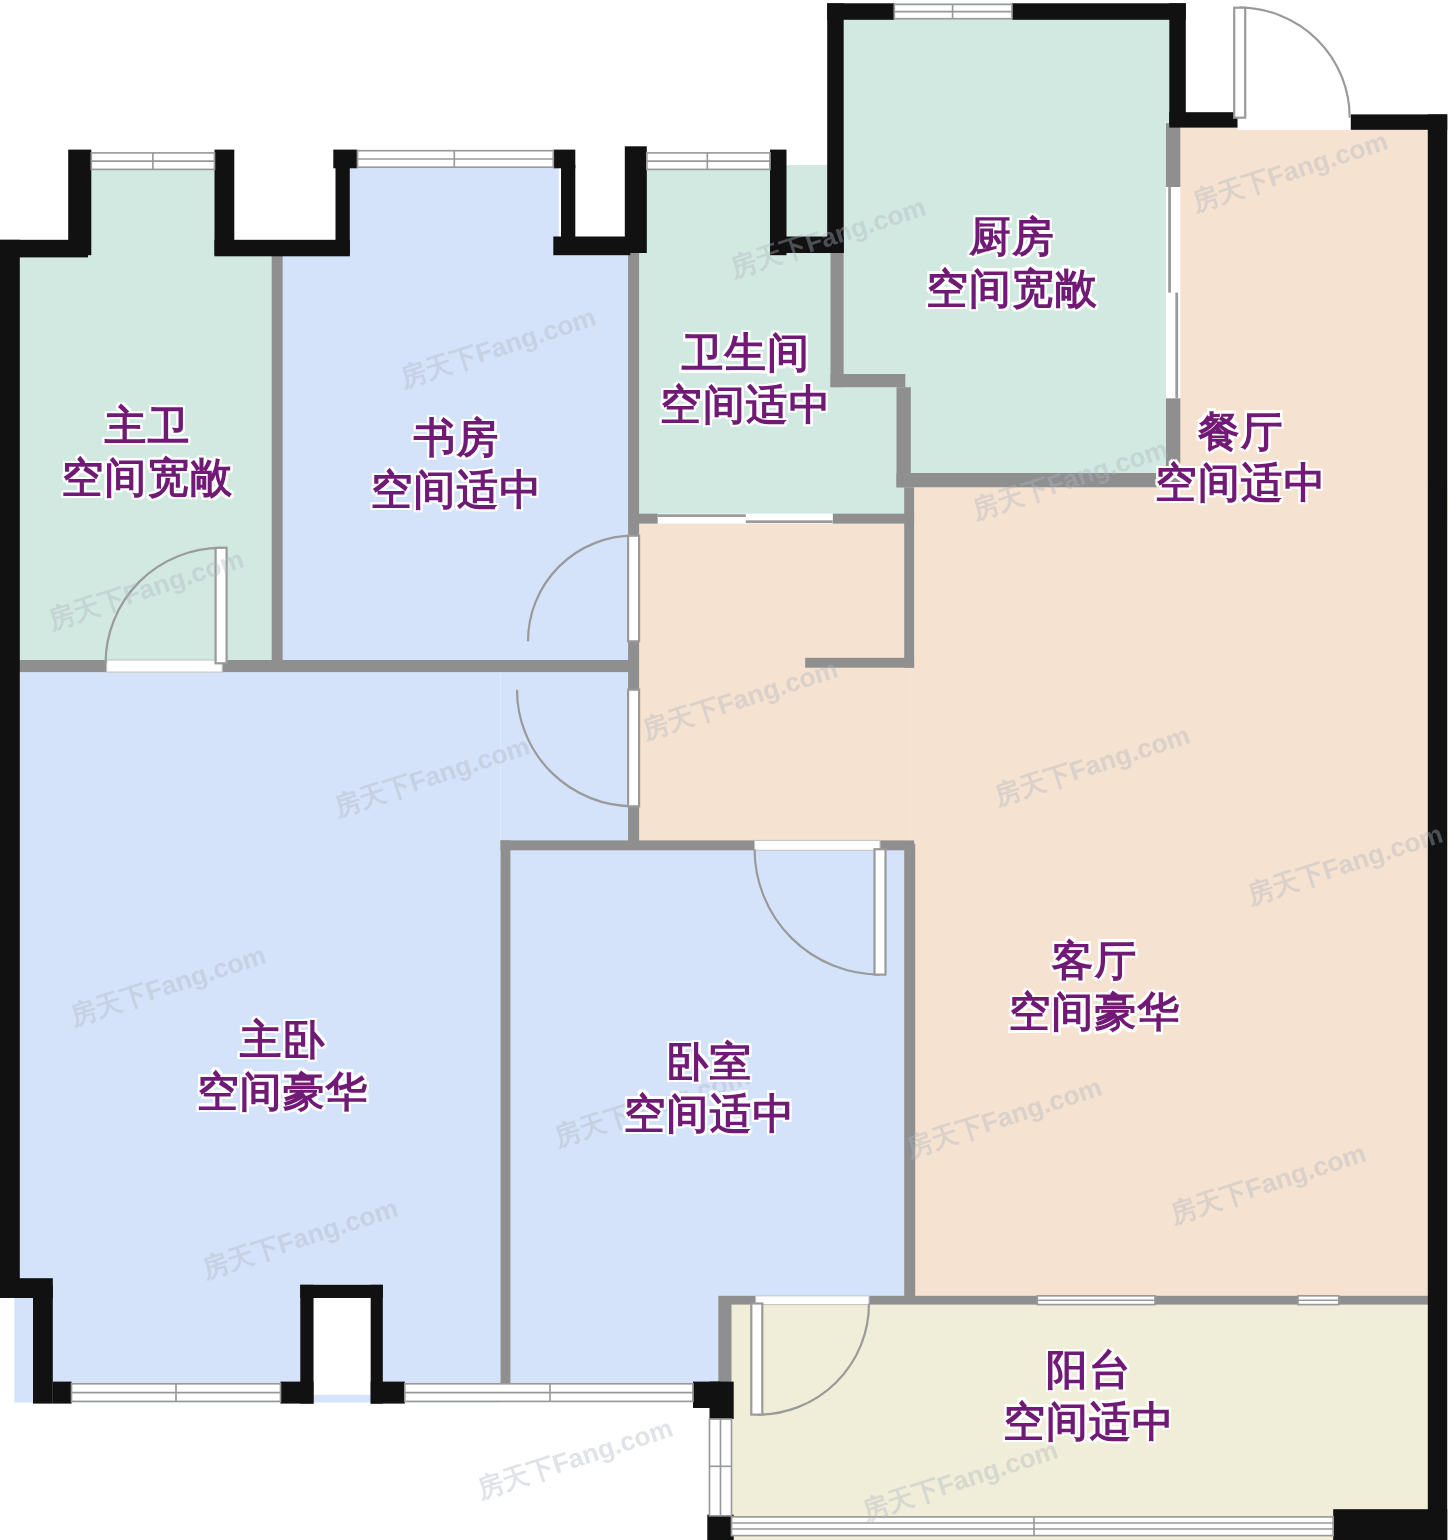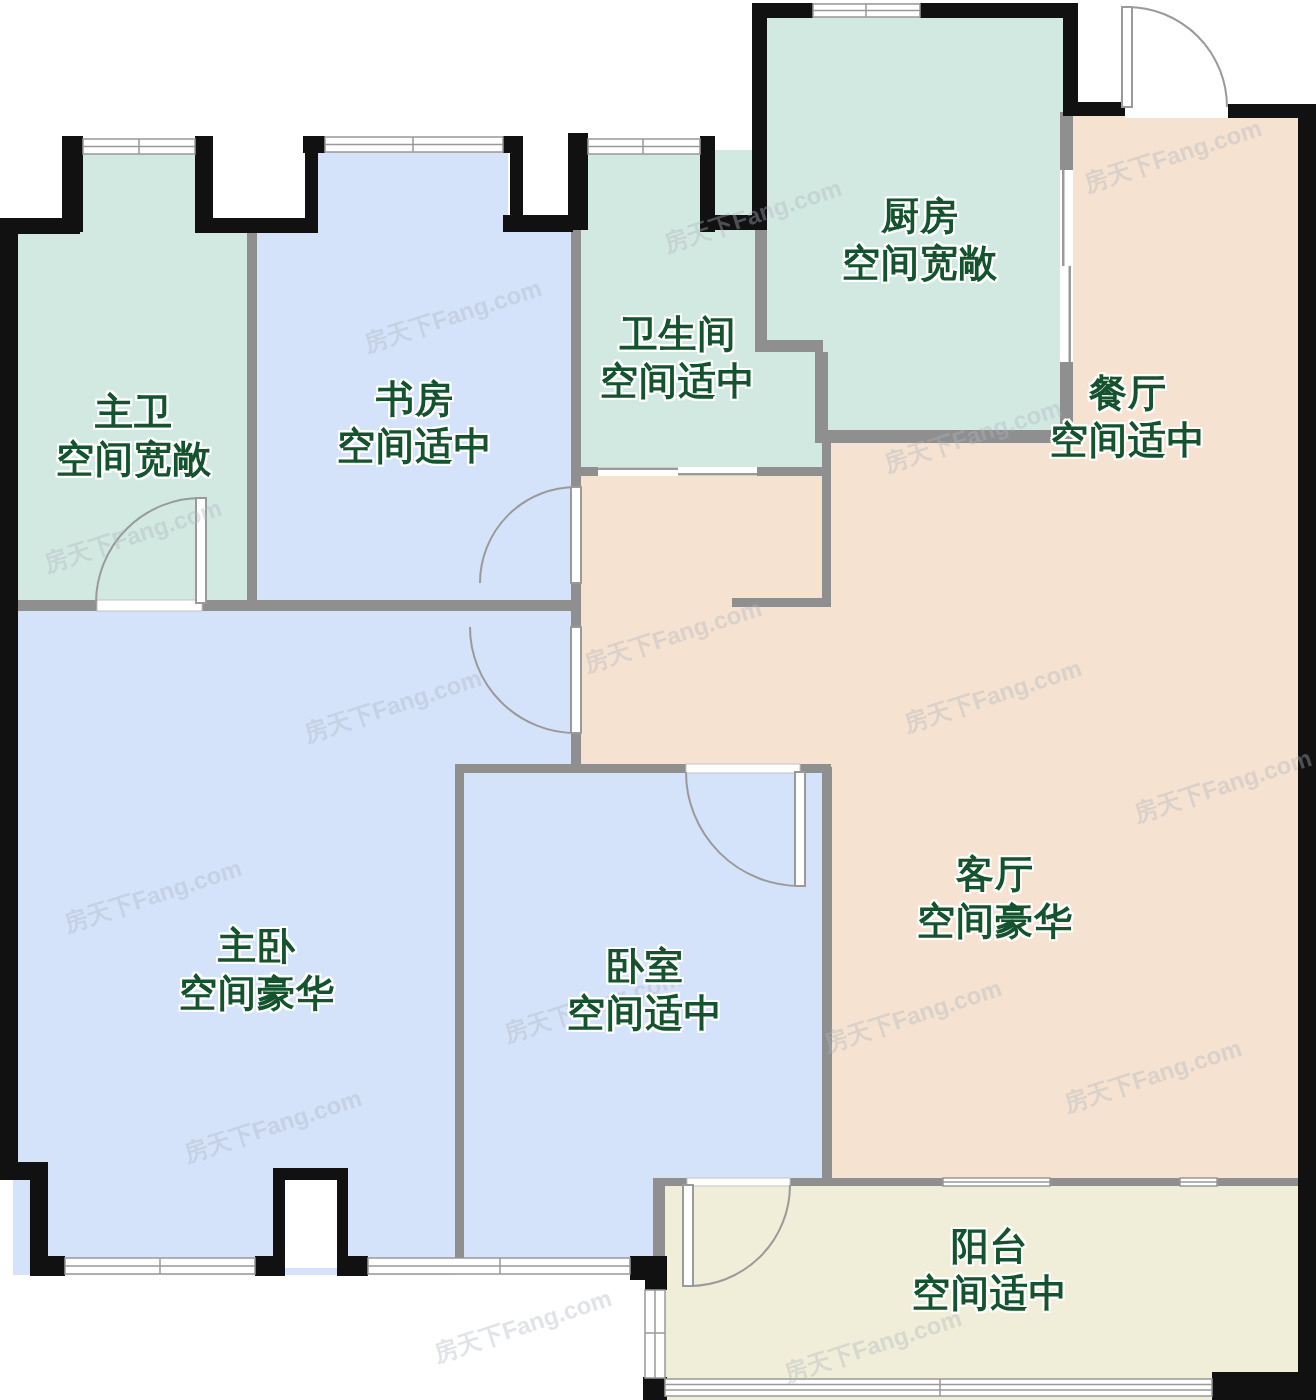--- a/index.html
+++ b/index.html
@@ -4,21 +4,21 @@
 <style>
   html,body{margin:0;padding:0;background:#ffffff;}
   .stage{
     position:relative;width:1316px;height:1400px;background:#ffffff;overflow:hidden;
     font-family:"Liberation Sans","DejaVu Sans",sans-serif;
   }
   .plan-svg{position:absolute;left:0;top:0;}
   .room-label{
     position:absolute;transform:translate(-50%,-50%);
     text-align:center;font-weight:bold;font-size:38px;line-height:47px;
-    color:#14532d;white-space:nowrap;letter-spacing:1px;
+    color:#701a75;white-space:nowrap;letter-spacing:1px;
     text-shadow:-2px 0 0 #fff,2px 0 0 #fff,0 -2px 0 #fff,0 2px 0 #fff,
                 -2px -2px 0 #fff,2px 2px 0 #fff,-2px 2px 0 #fff,2px -2px 0 #fff;
   }
   .wm{
     position:absolute;transform:rotate(-18deg);
     font-size:24px;font-weight:bold;color:rgba(173,181,193,0.38);
     white-space:nowrap;pointer-events:none;
   }
 </style>
 </head>
@@ -212,29 +212,29 @@
   <div class="wm" style="left:580px;top:620px">房天下Fang.com</div>
   <div class="wm" style="left:900px;top:680px">房天下Fang.com</div>
   <div class="wm" style="left:1130px;top:770px">房天下Fang.com</div>
   <div class="wm" style="left:180px;top:1110px">房天下Fang.com</div>
   <div class="wm" style="left:500px;top:990px">房天下Fang.com</div>
   <div class="wm" style="left:820px;top:1000px">房天下Fang.com</div>
   <div class="wm" style="left:1060px;top:1060px">房天下Fang.com</div>
   <div class="wm" style="left:430px;top:1310px">房天下Fang.com</div>
   <div class="wm" style="left:780px;top:1330px">房天下Fang.com</div>
 
-  <div class="room-label" style="left:134px;top:436px">
+  <div class="room-label" style="left:134px;top:412px">
     <div>主卫</div>
     <div>空间宽敞</div>
   </div>
   <div class="room-label" style="left:415px;top:423px">
     <div>书房</div>
     <div>空间适中</div>
   </div>
-  <div class="room-label" style="left:678px;top:358px">
+  <div class="room-label" style="left:678px;top:346px">
     <div>卫生间</div>
     <div>空间适中</div>
   </div>
   <div class="room-label" style="left:920px;top:240px">
     <div>厨房</div>
     <div>空间宽敞</div>
   </div>
   <div class="room-label" style="left:1128px;top:417px">
     <div>餐厅</div>
     <div>空间适中</div>

